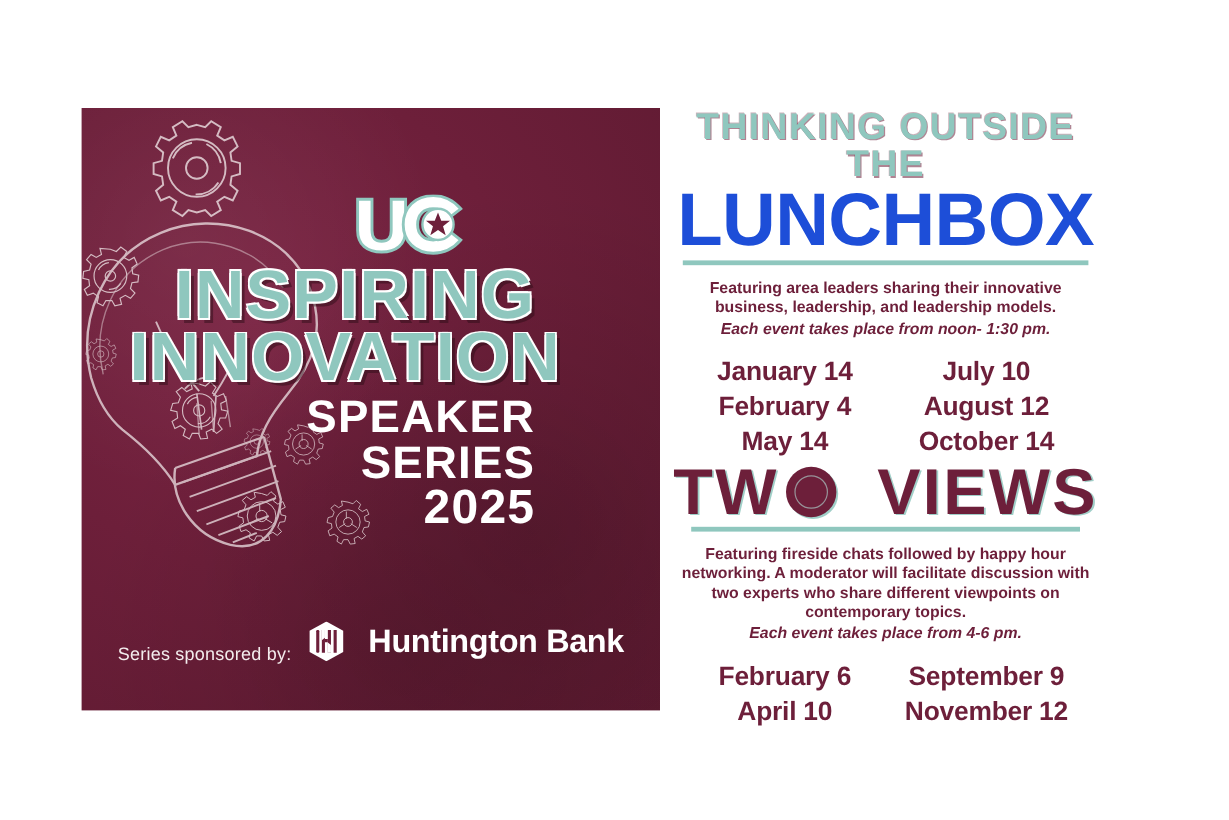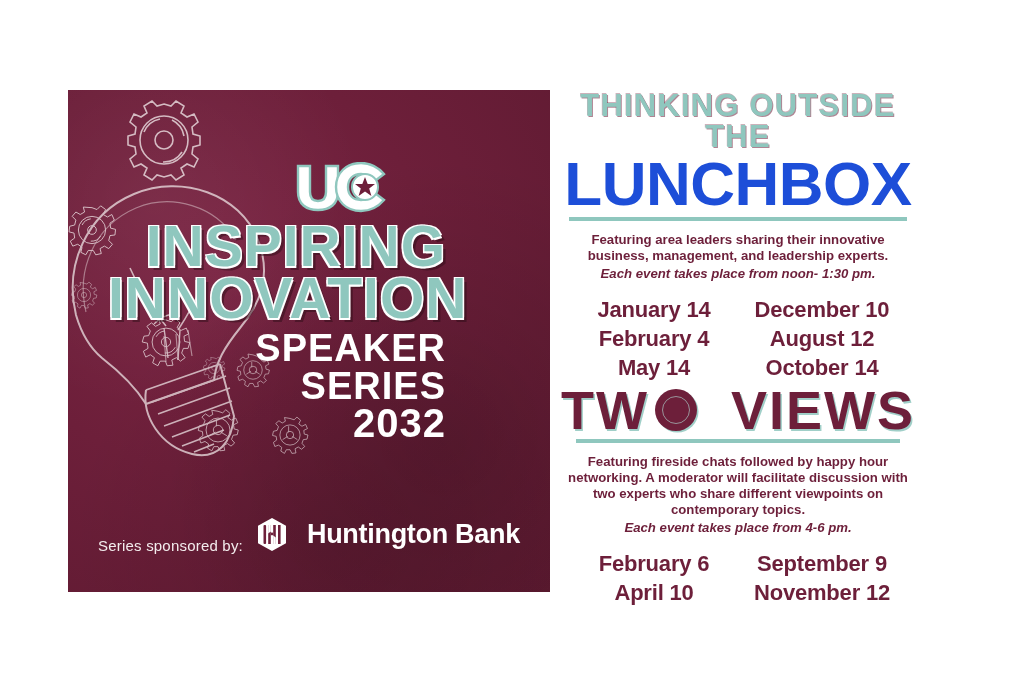--- a/index.html
+++ b/index.html
@@ -263,21 +263,21 @@
         <path d="M73,15 L75.7,22 L83,22 L77.2,26.6 L79.4,34 L73,29.6 L66.6,34
                  L68.8,26.6 L63,22 L70.3,22 Z" fill="#6d1f3a"></path>
       </g>
     </svg>
   </div>
 
   <div class="headline">
     <span class="ttl-teal line1">INSPIRING</span>
     <span class="ttl-teal line2">INNOVATION</span>
     <span class="ttl-white line3">SPEAKER SERIES</span>
-    <span class="ttl-white line4">2032</span>
+    <span class="ttl-white line4">2025</span>
   </div>
 
   <div class="sponsor">
     <span class="sponsor-label">Series sponsored by:</span>
     <span class="hb-lockup">
       <svg width="30" height="33" viewBox="0 0 30 33" aria-hidden="true">
         <path d="M15,0 L29,7.7 L29,25.3 L15,33 L1,25.3 L1,7.7 Z" fill="#ffffff"></path>
         <g fill="#6d1f3a">
           <rect x="6.5" y="7" width="2.6" height="19" rx="1"></rect>
           <path d="M11.2,7 h2.6 v19 h-2.6 z"></path>
@@ -297,32 +297,32 @@
 
 <div class="panel">
 
   <section>
     <div class="sec-title-teal">THINKING OUTSIDE THE</div>
     <div class="sec-title-maroon">LUNCHBOX</div>
     <div class="rule"></div>
 
     <div class="blurb">
       <span>Featuring area leaders sharing their innovative business,</span>
-      <span>management, and leadership experts.</span>
+      <span>leadership, and leadership models.</span>
       <span class="ital">Each event takes place from noon- 1:30 pm.</span>
     </div>
 
     <div class="dates">
       <div class="dates-col">
         <div class="date">January 14</div>
         <div class="date">February 4</div>
         <div class="date">May 14</div>
       </div>
       <div class="dates-col">
-        <div class="date">December 10</div>
+        <div class="date">July 10</div>
         <div class="date">August 12</div>
         <div class="date">October 14</div>
       </div>
     </div>
   </section>
 
   <section class="sec-two">
     <div class="twoviews">
       <span>TW</span>
         <span class="ring-o"></span>

